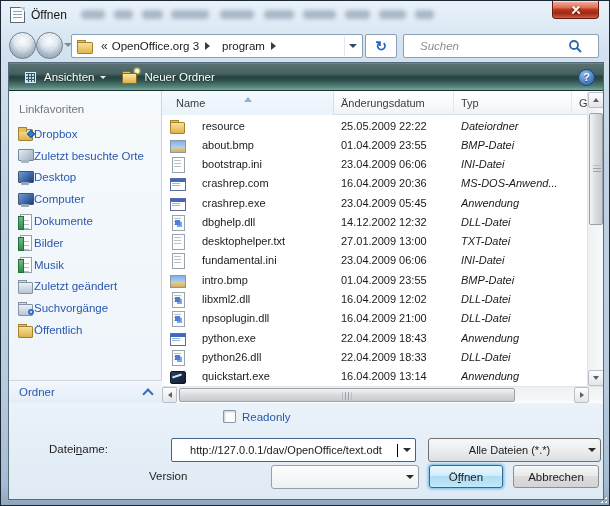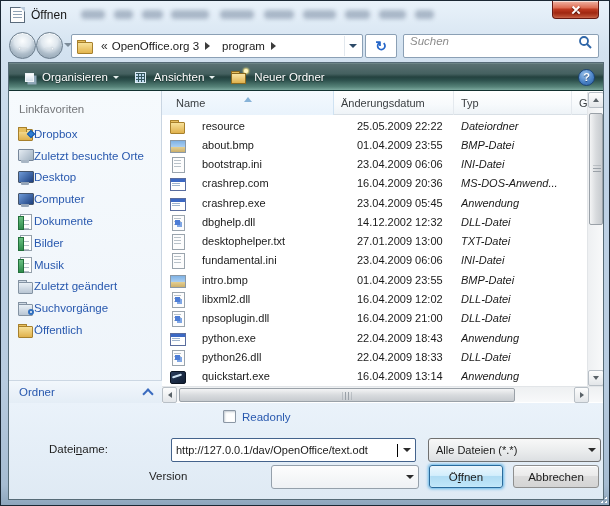--- a/index.html
+++ b/index.html
@@ -57,21 +57,21 @@
   .crumb-overflow { font-size:12px; color:#333; margin:0 2px 1px 4px; }
   .crumb { font-size:11.5px; color:#1a1a1a; padding:1px 2px; }
   .addr-dd { margin-left:auto; width:16px; height:20px; display:flex; align-items:center; justify-content:center;
     border-left:1px solid #e2e8ee; }
   .addr-dd i { width:0; height:0; border:4px solid transparent; border-top-color:#2d4a68; margin-top:4px; }
   .refresh-btn { position:absolute; left:364px; top:5px; width:32px; height:24px;
     background:#fff; border:1px solid #8ba0b5; border-radius:2px;
     display:flex; align-items:center; justify-content:center; }
   .searchbox { position:absolute; left:402px; top:5px; width:196px; height:24px;
     background:#fff; border:1px solid #8ba0b5; border-radius:2px;
-    display:flex; align-items:flex-start; padding:0 6px; }
+    display:flex; align-items:center; padding:0 16px; }
   .search-placeholder { font-style:italic; color:#8c8c8c; font-size:11.5px; flex:1; }
   .mini-folder { width:16px; height:13px; position:relative; margin-right:4px; }
   .mini-folder::before { content:""; position:absolute; left:0; top:0; width:7px; height:4px;
     background:#e8c05f; border:1px solid #a7802c; border-bottom:none; border-radius:1px 1px 0 0; }
   .mini-folder::after { content:""; position:absolute; left:0; top:2px; width:14px; height:10px;
     background:linear-gradient(180deg,#f7e19a 0%,#e3b54e 100%); border:1px solid #a7802c; border-radius:1px; }
 
   
   .toolbar { position:absolute; left:8px; top:62px; width:594px; height:28px;
     background:linear-gradient(180deg,#5a7173 0%,#44605f 38%,#24423f 50%,#2c504c 62%,#578379 88%,#7ca99e 100%);
@@ -156,21 +156,21 @@
     background:linear-gradient(180deg,#f4f9fe,#e9f3fc); border-right:1px solid #cfe2f2; }
   .hc-date { left:172px; width:120px; padding-left:7px; }
   .hc-typ  { left:292px; width:118px; padding-left:7px; }
   .hc-g    { left:410px; width:23px; padding-left:7px; border-right:none; }
   .sort-arrow { position:absolute; left:82px; top:2px; width:0; height:0;
     border:4px solid transparent; border-bottom:5px solid #87b3d8; }
 
   .rows { position:absolute; left:0; top:25px; width:425px; }
   .row { position:relative; height:19.28px; display:flex; align-items:center; padding-left:7px; }
   .c-name { margin-left:17px; white-space:nowrap; }
-  .c-date { position:absolute; left:179px; white-space:nowrap;margin-left:16px; }
+  .c-date { position:absolute; left:179px; white-space:nowrap; }
   .c-type { position:absolute; left:299px; white-space:nowrap; overflow:hidden; width:118px;font-style:italic; }
 
   
   .fico { width:16px; height:16px; position:relative; flex:0 0 16px; }
   .fi-folder::before { content:""; position:absolute; left:1px; top:2px; width:7px; height:4px;
     background:#e8c05f; border:1px solid #a7802c; border-bottom:none; border-radius:1px 1px 0 0; }
   .fi-folder::after { content:""; position:absolute; left:1px; top:4px; width:13px; height:10px;
     background:linear-gradient(180deg,#f7e19a,#e0b14c); border:1px solid #a7802c; border-radius:1px; }
   .fi-bmp::before { content:""; position:absolute; left:1px; top:3px; width:14px; height:11px;
     border:1px solid #8a98a6;
@@ -220,21 +220,21 @@
   .footer { position:absolute; left:8px; top:402px; width:594px; height:96px;
     background:linear-gradient(180deg,#eaf2fa,#dfeaf4); z-index:2; }
   .readonly-row { position:absolute; left:214px; top:7px; display:flex; align-items:center; gap:6px; }
   .checkbox { width:13px; height:13px; background:#fff; border:1px solid #8b97a5;
     box-shadow:inset 1px 1px 2px rgba(120,135,150,.45); border-radius:1px; }
   .readonly-label { color:#2858ae; font-size:11.5px; }
 
   .fname-row { position:absolute; left:0; top:35px; width:594px; height:23px; }
   .field-label { position:absolute; font-size:11.5px; color:#1e1e1e; }
   .fname-label { left:40px; top:5px; width:117px; }
-  .combo { position:absolute; height:24px; border-radius:2px; display:flex; align-items:center; }
+  .combo { position:absolute; height:24px; border-radius:2px; display:flex; align-items:center;text-align:center; }
   .fname-combo { left:162px; top:0; width:245px; background:#fff; border:1px solid #44638c; }
   .fname-text { font-size:11px; padding-left:4px; white-space:nowrap; overflow:hidden; flex:1; }
   .caret { width:1px; height:13px; background:#000; margin-left:1px; }
   .combo-arrow { width:17px; height:100%; display:flex; align-items:center; justify-content:center; }
   .combo-arrow i { width:0; height:0; border:4px solid transparent; border-top-color:#2b2b2b; margin-top:4px; }
   .ftype-combo { left:419px; top:0; width:173px; border:1px solid #707070;
     background:linear-gradient(180deg,#f8f8f8,#eaeced 55%,#dcdfe2); border-radius:3px; }
   .ftype-text { font-size:11px; padding-left:7px; flex:1; white-space:nowrap; }
 
   .version-row { position:absolute; left:0; top:62px; width:594px; height:24px; }
@@ -312,25 +312,20 @@
       <span class="search-placeholder">Suchen</span>
       <svg width="14" height="14" viewBox="0 0 14 14">
         <circle cx="6" cy="6" r="4" fill="none" stroke="#2f66a8" stroke-width="1.8"></circle>
         <line x1="9" y1="9" x2="13" y2="13" stroke="#2f66a8" stroke-width="2"></line>
       </svg>
     </div>
   </div>
 
   <div class="toolbar">
     <div class="tb-btn">
-      <span class="tb-ico-org"></span>
-      <span>Organisieren</span>
-      <span class="tb-dd"></span>
-    </div>
-    <div class="tb-btn">
       <span class="tb-ico-views"></span>
       <span>Ansichten</span>
       <span class="tb-dd"></span>
     </div>
     <div class="tb-btn">
       <span class="tb-ico-folder">
           <i class="tb-sparkle"></i>
         </span>
       <span>Neuer Ordner</span>
     </div>

